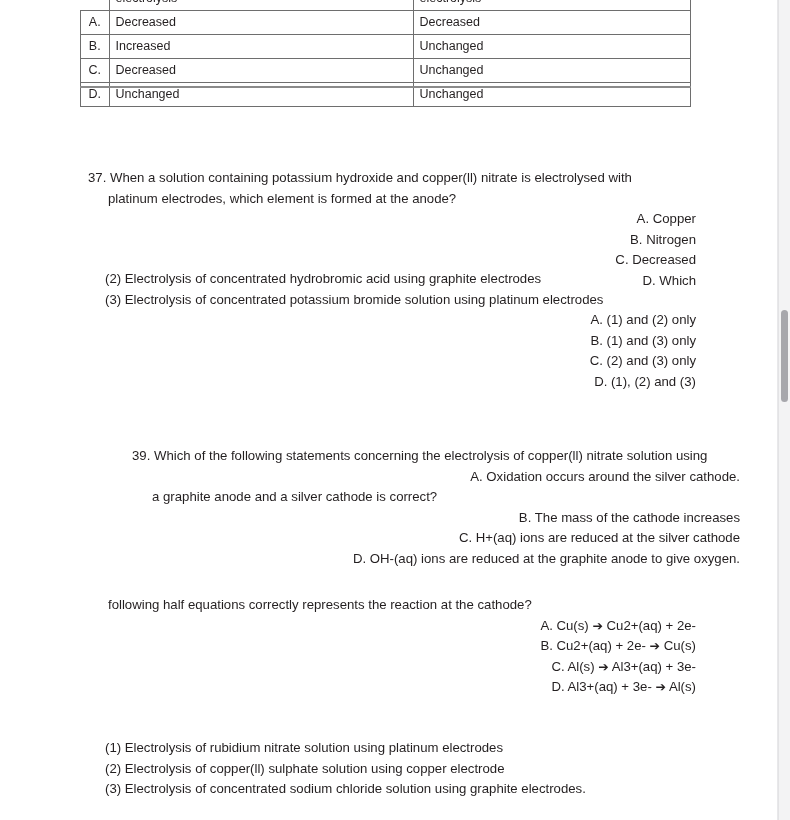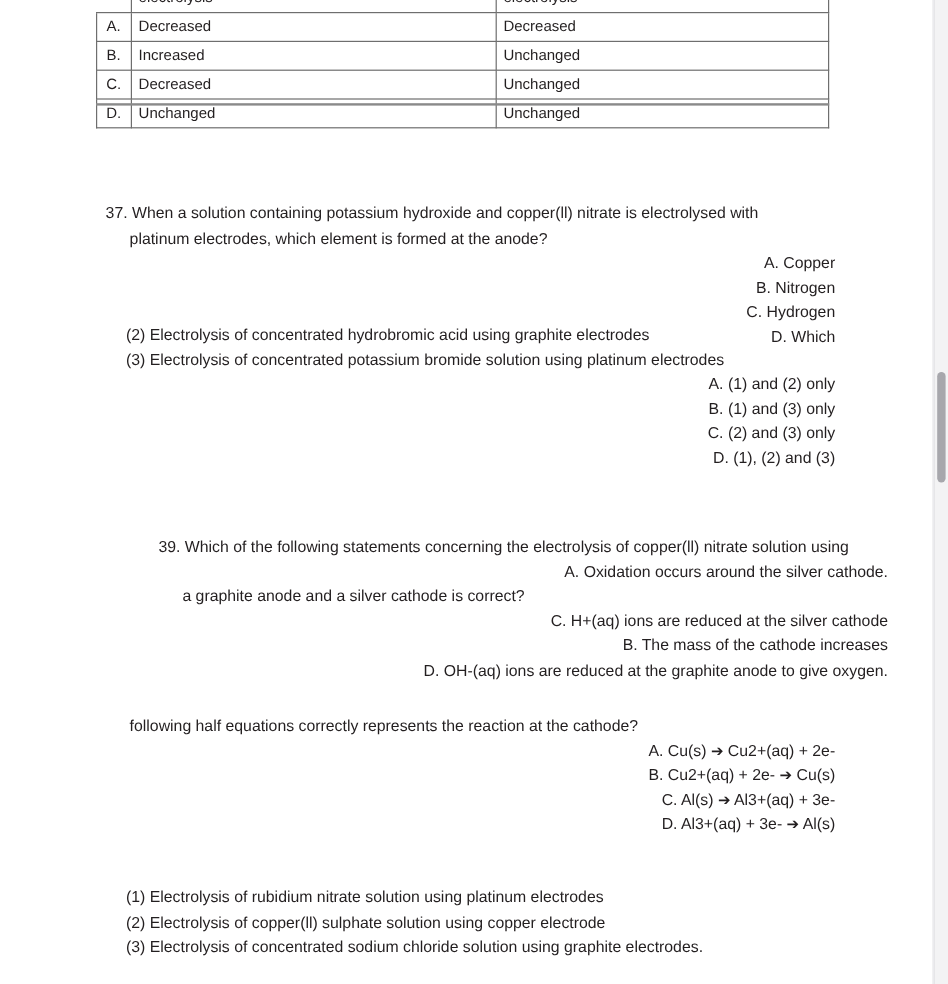--- a/index.html
+++ b/index.html
@@ -173,39 +173,39 @@
       </tbody>
     </table>
   </div>
   <div id="table-bottom-rule"></div>
 
   <div class="question" style="top:127px;margin-top:41px;">
     <div class="q-line q-stem">37. When a solution containing potassium hydroxide and copper(ll) nitrate is electrolysed with</div>
     <div class="q-line q-stem-cont">platinum electrodes, which element is formed at the anode?</div>
     <div class="q-line q-opt">A. Copper</div>
     <div class="q-line q-opt">B. Nitrogen</div>
-    <div class="q-line q-opt">C. Hydrogen</div>
+    <div class="q-line q-opt">C. Decreased</div>
     <div class="q-line q-opt">D. Which</div>
   </div>
 
   <div class="question" style="top:269px;">
     <div class="q-line q-sub">(2) Electrolysis of concentrated hydrobromic acid using graphite electrodes</div>
     <div class="q-line q-sub">(3) Electrolysis of concentrated potassium bromide solution using platinum electrodes</div>
     <div class="q-line q-opt">A. (1) and (2) only</div>
     <div class="q-line q-opt">B. (1) and (3) only</div>
     <div class="q-line q-opt">C. (2) and (3) only</div>
     <div class="q-line q-opt">D. (1), (2) and (3)</div>
   </div>
 
   <div class="question" style="top:446px;margin-left:44px;">
     <div class="q-line q-stem">39. Which of the following statements concerning the electrolysis of copper(ll) nitrate solution using</div>
     <div class="q-line q-opt">A. Oxidation occurs around the silver cathode.</div>
     <div class="q-line q-stem-cont">a graphite anode and a silver cathode is correct?</div>
+    <div class="q-line q-opt">B. The mass of the cathode increases</div>
     <div class="q-line q-opt">C. H+(aq) ions are reduced at the silver cathode</div>
-    <div class="q-line q-opt">B. The mass of the cathode increases</div>
     <div class="q-line q-opt">D. OH-(aq) ions are reduced at the graphite anode to give oxygen.</div>
   </div>
 
   <div class="question" style="top:595px;">
     <div class="q-line q-stem-cont">following half equations correctly represents the reaction at the cathode?</div>
     <div class="q-line q-opt"><span>A. Cu(s) </span><span class="arrow">➔</span><span> Cu2+(aq) + 2e-</span></div>
     <div class="q-line q-opt"><span>B. Cu2+(aq) + 2e- </span><span class="arrow">➔</span><span> Cu(s)</span></div>
     <div class="q-line q-opt"><span>C. Al(s) </span><span class="arrow">➔</span><span> Al3+(aq) + 3e-</span></div>
     <div class="q-line q-opt"><span>D. Al3+(aq) + 3e- </span><span class="arrow">➔</span><span> Al(s)</span></div>
   </div>

